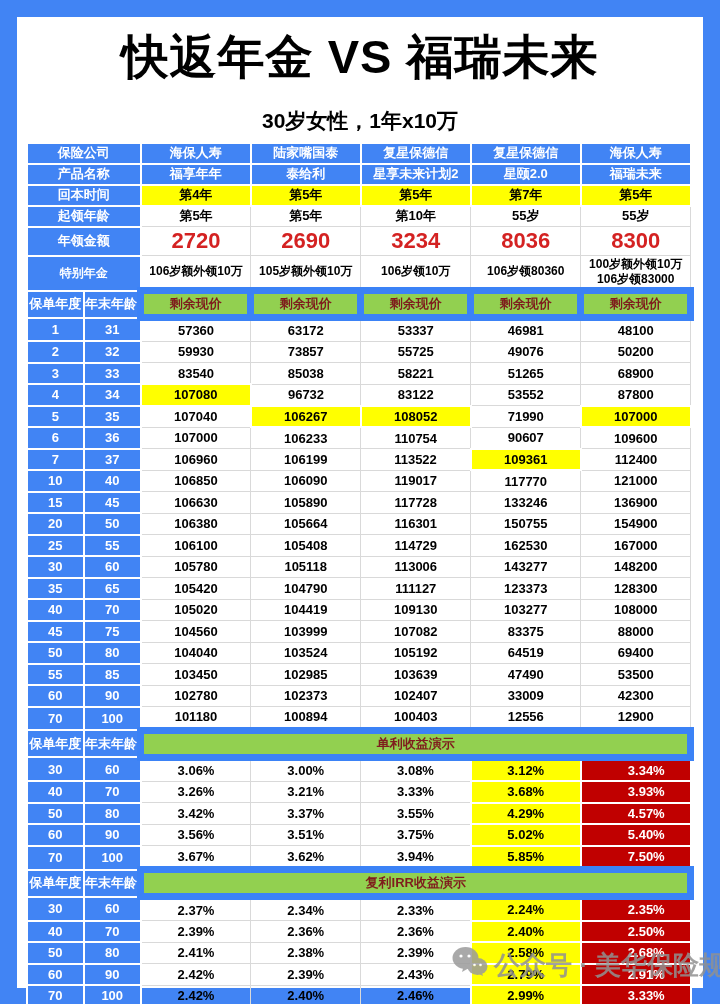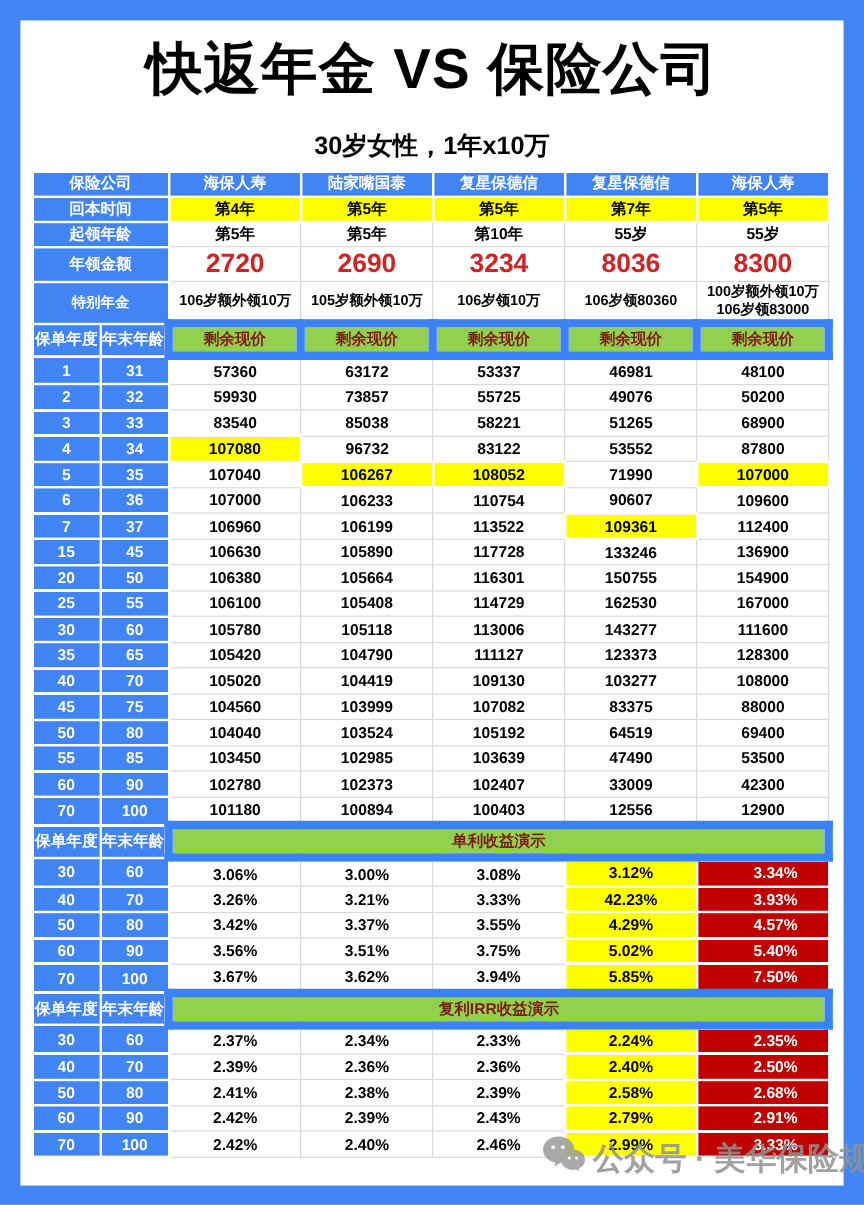--- a/index.html
+++ b/index.html
@@ -90,21 +90,21 @@
     color:rgba(145,145,145,0.85);
     z-index:5;
     white-space:nowrap;
   }
   .wm-icon{display:inline-block;opacity:0.85;}
 </style>
 </head>
 <body>
 
 <div class="content">
-  <h1>快返年金 VS 保险公司</h1>
+  <h1>快返年金 VS 福瑞未来</h1>
   <div class="subtitle">30岁女性，1年x10万</div>
 
   <table>
     <colgroup>
       <col style="width:57px">
         <col style="width:57px">
       <col style="width:110px">
         <col style="width:110px">
         <col style="width:110px">
       <col style="width:110px">
@@ -112,20 +112,28 @@
     </colgroup>
 
     <tbody class="info-body">
         <tr class="info-row">
           <td class="blue" colspan="2">保险公司</td>
           <td class="blue">海保人寿</td>
           <td class="blue">陆家嘴国泰</td>
           <td class="blue">复星保德信</td>
           <td class="blue">复星保德信</td>
           <td class="blue">海保人寿</td>
+        </tr>
+        <tr class="info-row">
+          <td class="blue" colspan="2">产品名称</td>
+          <td class="blue">福享年年</td>
+          <td class="blue">泰给利</td>
+          <td class="blue">星享未来计划2</td>
+          <td class="blue">星颐2.0</td>
+          <td class="blue">福瑞未来</td>
         </tr>
         <tr class="info-row">
           <td class="blue" colspan="2">回本时间</td>
           <td class="yellow">第4年</td>
           <td class="yellow">第5年</td>
           <td class="yellow">第5年</td>
           <td class="yellow">第7年</td>
           <td class="yellow">第5年</td>
         </tr>
         <tr class="info-row">
@@ -225,20 +233,29 @@
         <tr>
           <td class="blue">7</td>
           <td class="blue">37</td>
           <td>106960</td>
           <td>106199</td>
           <td>113522</td>
           <td class="yellow">109361</td>
           <td>112400</td>
         </tr>
         <tr>
+          <td class="blue">10</td>
+          <td class="blue">40</td>
+          <td>106850</td>
+          <td>106090</td>
+          <td>119017</td>
+          <td>117770</td>
+          <td>121000</td>
+        </tr>
+        <tr>
           <td class="blue">15</td>
           <td class="blue">45</td>
           <td>106630</td>
           <td>105890</td>
           <td>117728</td>
           <td>133246</td>
           <td>136900</td>
         </tr>
         <tr>
           <td class="blue">20</td>
@@ -258,21 +275,21 @@
           <td>162530</td>
           <td>167000</td>
         </tr>
         <tr>
           <td class="blue">30</td>
           <td class="blue">60</td>
           <td>105780</td>
           <td>105118</td>
           <td>113006</td>
           <td>143277</td>
-          <td>111600</td>
+          <td>148200</td>
         </tr>
         <tr>
           <td class="blue">35</td>
           <td class="blue">65</td>
           <td>105420</td>
           <td>104790</td>
           <td>111127</td>
           <td>123373</td>
           <td>128300</td>
         </tr>
@@ -349,21 +366,21 @@
           <td>3.08%</td>
           <td>3.12%</td>
           <td>3.34%</td>
         </tr>
         <tr class="rate-row">
           <td class="blue">40</td>
           <td class="blue">70</td>
           <td>3.26%</td>
           <td>3.21%</td>
           <td>3.33%</td>
-          <td>42.23%</td>
+          <td>3.68%</td>
           <td>3.93%</td>
         </tr>
         <tr class="rate-row">
           <td class="blue">50</td>
           <td class="blue">80</td>
           <td>3.42%</td>
           <td>3.37%</td>
           <td>3.55%</td>
           <td>4.29%</td>
           <td>4.57%</td>

